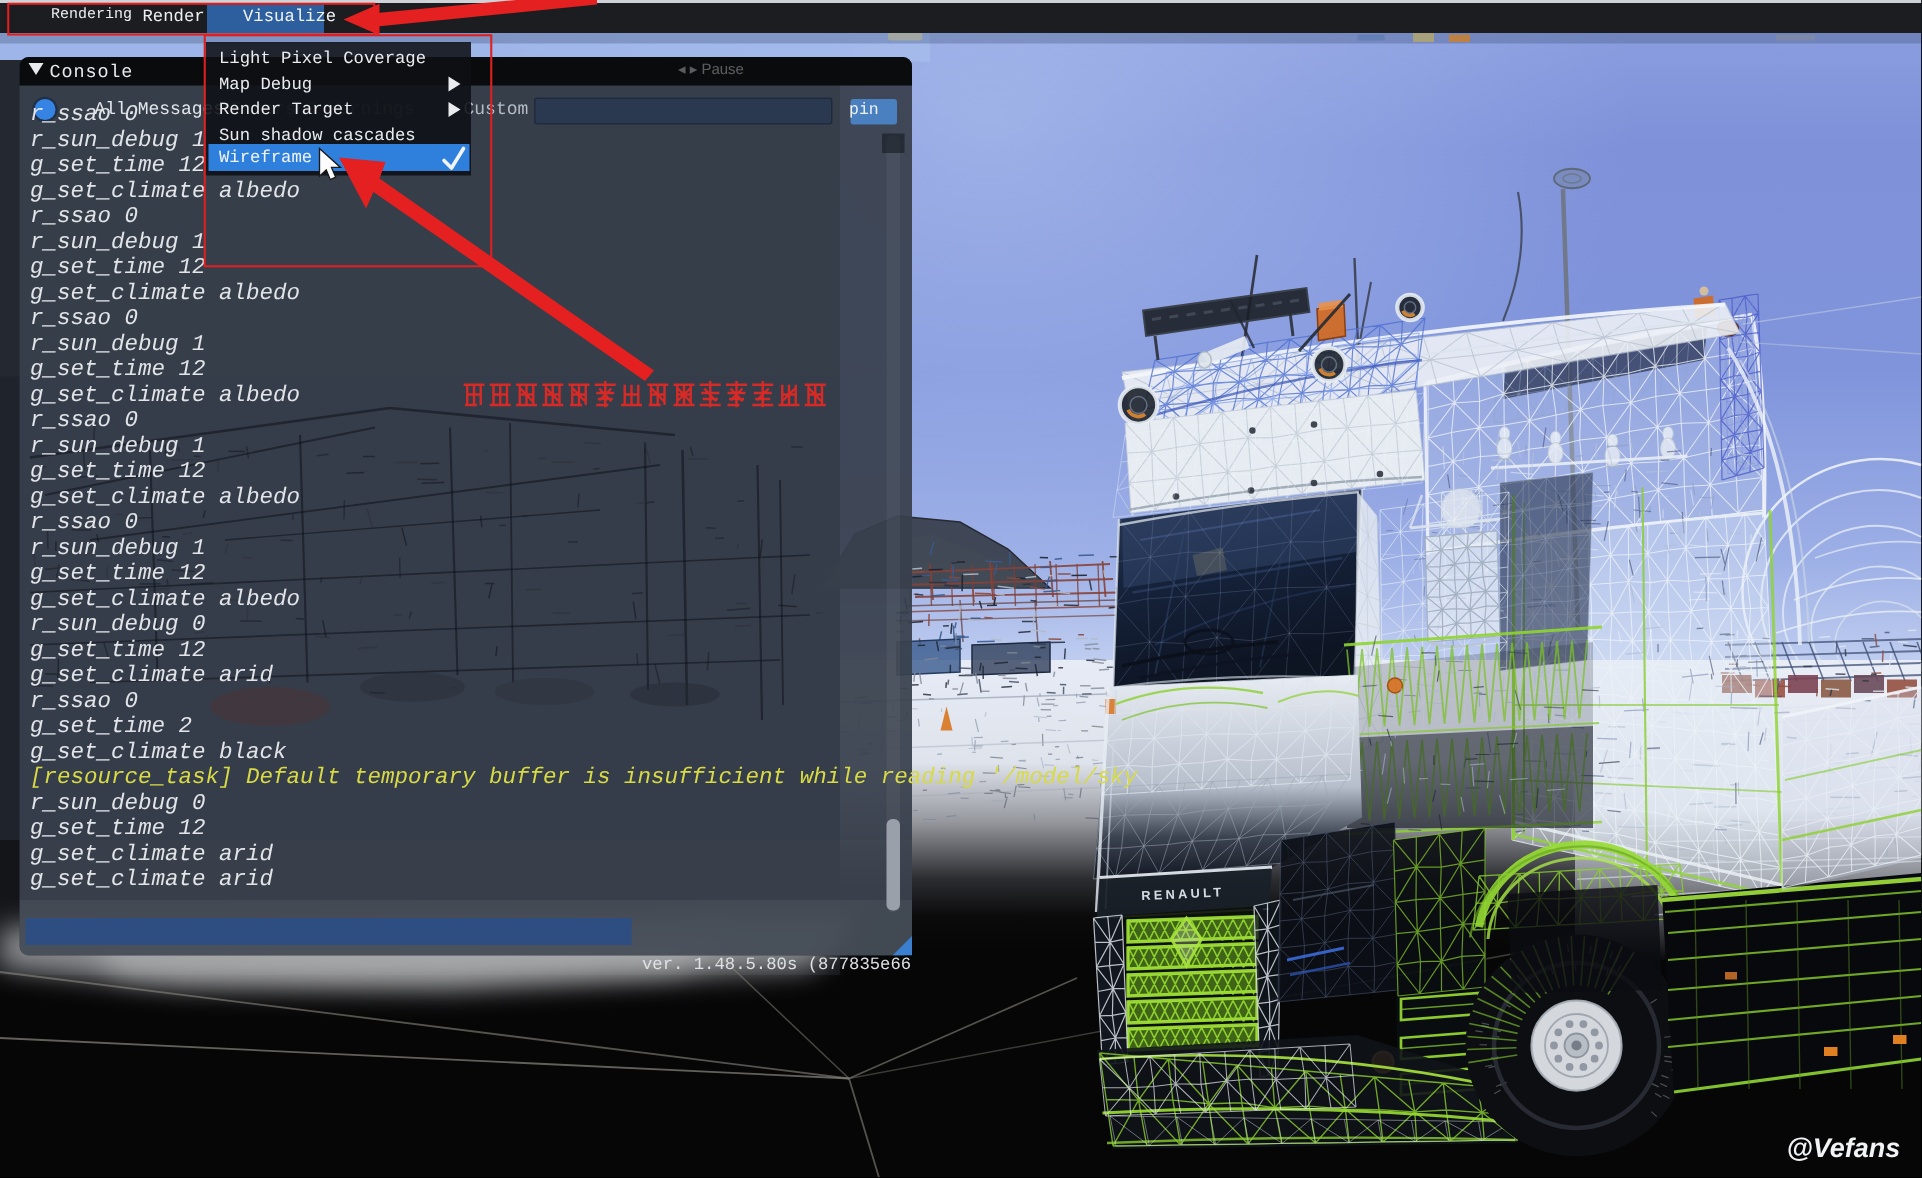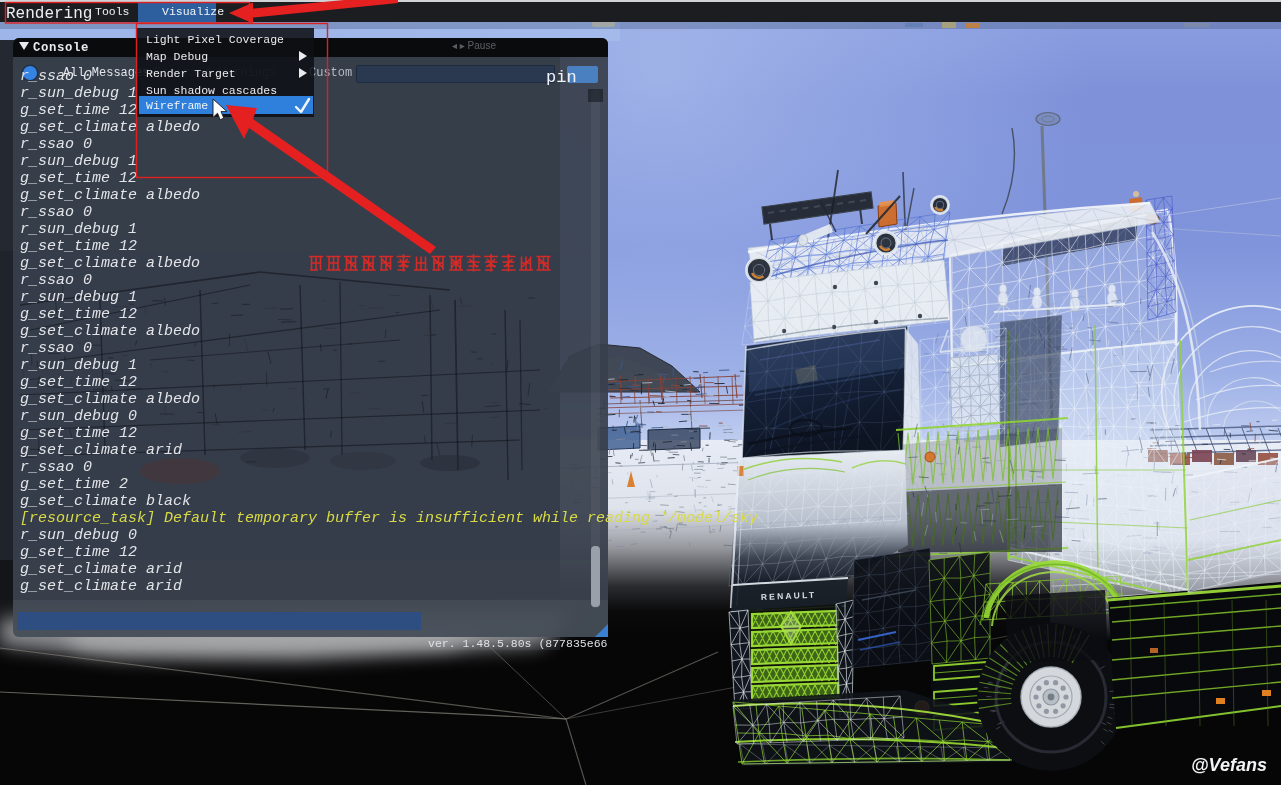--- a/index.html
+++ b/index.html
@@ -422,29 +422,29 @@
         <ellipse cx="180" cy="471" rx="40" ry="13" fill="#53302c" fill-opacity="0.4" stroke="none" stroke-width="1" stroke-opacity="0.4"></ellipse>
         <ellipse cx="275" cy="458" rx="35" ry="10" fill="#272c34" fill-opacity="0.4" stroke="none" stroke-width="1" stroke-opacity="0.4"></ellipse>
         <ellipse cx="363" cy="461" rx="33" ry="9" fill="#2b303a" fill-opacity="0.4" stroke="none" stroke-width="1" stroke-opacity="0.4"></ellipse>
         <ellipse cx="450" cy="463" rx="30" ry="8" fill="#23272f" fill-opacity="0.4" stroke="none" stroke-width="1" stroke-opacity="0.4"></ellipse>
         <rect x="13" y="560" width="595" height="77" fill="#5a5e66" fill-opacity="0.10"></rect>
         <rect x="13" y="600" width="595" height="37" fill="#8e9196" fill-opacity="0.13"></rect>
       </g>
     </svg>
 <div class="abs" style="left:13px;top:38px;width:595px;height:19px;background:rgba(6,7,9,0.93);border-radius:6px 6px 0 0;"></div>
 <div class="abs" style="left:19px;top:42px;width:0;height:0;border-left:5px solid transparent;border-right:5px solid transparent;border-top:8px solid #e8eaee;"></div>
-<div class="abs" style="left:33px;top:41px;font-size:12.3px;color:#e8eaee;letter-spacing:0.6px;font-weight:bold;">Console</div>
+<div class="abs" style="left:33px;top:41px;font-size:12.3px;color:#e8eaee;letter-spacing:0.6px;">Console</div>
 
 <div class="abs" style="left:23px;top:66px;width:14px;height:14px;border-radius:50%;background:#3584e4;box-shadow:0 0 0 1.5px rgba(20,40,70,0.6);"></div>
 <div class="abs" style="left:43px;top:66px;font-size:12px;color:#e4e7eb;margin-left:20px;">All Messages</div>
 <div class="abs" style="left:154px;top:66px;font-size:12px;color:rgba(160,168,180,0.4);">Errors &amp; Warnings</div>
 <div class="abs" style="left:309px;top:66px;font-size:12px;color:#b6bcc5;">Custom</div>
 <div class="abs" style="left:356px;top:65px;width:199px;height:18px;background:#2a3850;border:1px solid #1e2a3e;border-radius:2px;box-sizing:border-box;"></div>
 <div class="abs" style="left:567px;top:66px;width:31px;height:17px;background:#4a80bf;border-radius:2px;"></div>
-<div class="abs" style="left:546px;top:68px;font-size:17px;color:#eef2f6;">pin</div>
+<div class="abs" style="left:566px;top:68px;font-size:11px;color:#eef2f6;">pin</div>
 
 <pre class="abs" style="left:20px;top:68px;margin:0;font-family:'Liberation Mono',monospace;font-size:15px;line-height:17px;color:#e2e4e8;font-style:italic;">r_ssao 0
 r_sun_debug 1
 g_set_time 12
 g_set_climate albedo
 r_ssao 0
 r_sun_debug 1
 g_set_time 12
 g_set_climate albedo
 r_ssao 0
@@ -498,22 +498,22 @@
 <div class="abs" style="left:146px;top:99px;font-size:11.5px;color:#f0f4f8;">Wireframe</div>
 <svg class="abs" style="left:294px;top:46px" width="20" height="70">
 <path d="M5 5 L5 15 L13 10 Z" fill="#e9ebee"></path>
 <path d="M5 22 L5 32 L13 27 Z" fill="#e9ebee"></path>
 <path d="M2 61 L7 66 L15 53" stroke="#f2f5f8" stroke-width="2.4" fill="none" stroke-linecap="round" stroke-linejoin="round"></path>
 </svg>
 
 <div class="abs" style="left:0;top:0;width:1281px;height:1.5px;background:#cfd2d6;"></div>
 <div class="abs" style="left:0;top:1.5px;width:1281px;height:20px;background:#1c1d20;"></div>
 <div class="abs" style="left:138px;top:2.5px;width:78px;height:19px;background:#2d5f9f;"></div>
-<div class="abs" style="left:6px;top:5px;font-size:16px;color:#eceef1;">Rendering</div>
-<div class="abs" style="left:95px;top:5px;font-size:11.5px;color:#eceef1;">Tools</div>
+<div class="abs" style="left:34px;top:5px;font-size:10px;color:#eceef1;">Rendering</div>
+<div class="abs" style="left:95px;top:5px;font-size:11.5px;color:#eceef1;">Render</div>
 <div class="abs" style="left:162px;top:5px;font-size:11.5px;color:#f0f3f7;">Visualize</div>
 
 <svg class="abs" style="left:0;top:0" width="1281" height="785">
 <rect x="5.5" y="2.5" width="244" height="20.5" fill="none" stroke="#de2020" stroke-width="1.4"></rect>
 <rect x="136.5" y="23.5" width="191" height="154" fill="none" stroke="#de2020" stroke-width="1.4"></rect>
 <polygon points="229,13 253,2.5 253,8.5 398,-5 398,3 253,17.5 253,23.5" fill="#e42020"></polygon>
 <polygon points="226,105 257,108 253,119 436,247 430,254 249,128 244,139" fill="#e42020"></polygon>
 <path d="M309 256.5L323 256.5M310 270L318 270M311.5 256.5L311.5 270M320.5 256.5L320.5 270M311.5 263L320.5 263M316 256.5L316 270" stroke="#d62a26" stroke-width="1.6" fill="none"></path>
       <path d="M326.5 256.5L340.5 256.5M326.5 270L340.5 270M329 256.5L329 270M338 256.5L338 270M329 263L338 263M333.5 256.5L333.5 270" stroke="#d62a26" stroke-width="1.6" fill="none"></path>
       <path d="M344 256.5L358 256.5M344 270L358 270M346.5 256.5L346.5 270M355.5 256.5L355.5 270M346.5 263L355.5 263M351 256.5L351 270M347 259L355 267.5" stroke="#d62a26" stroke-width="1.6" fill="none"></path>

